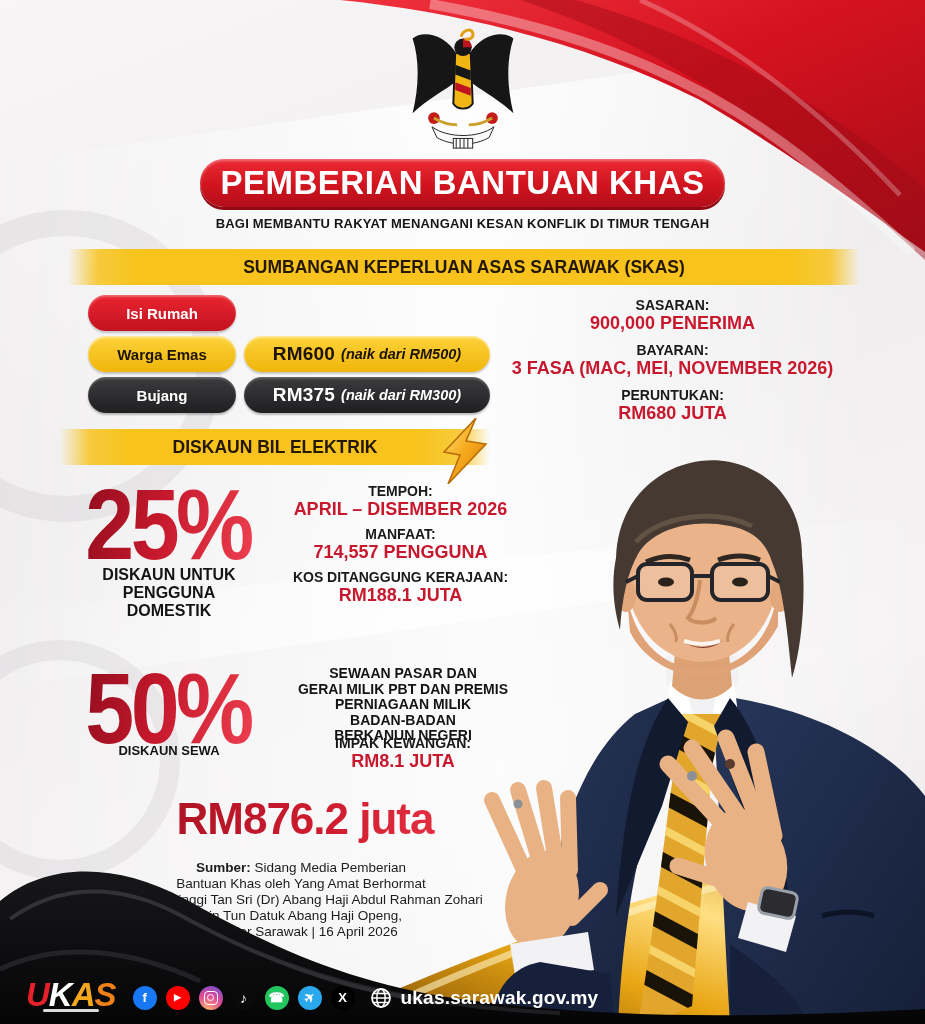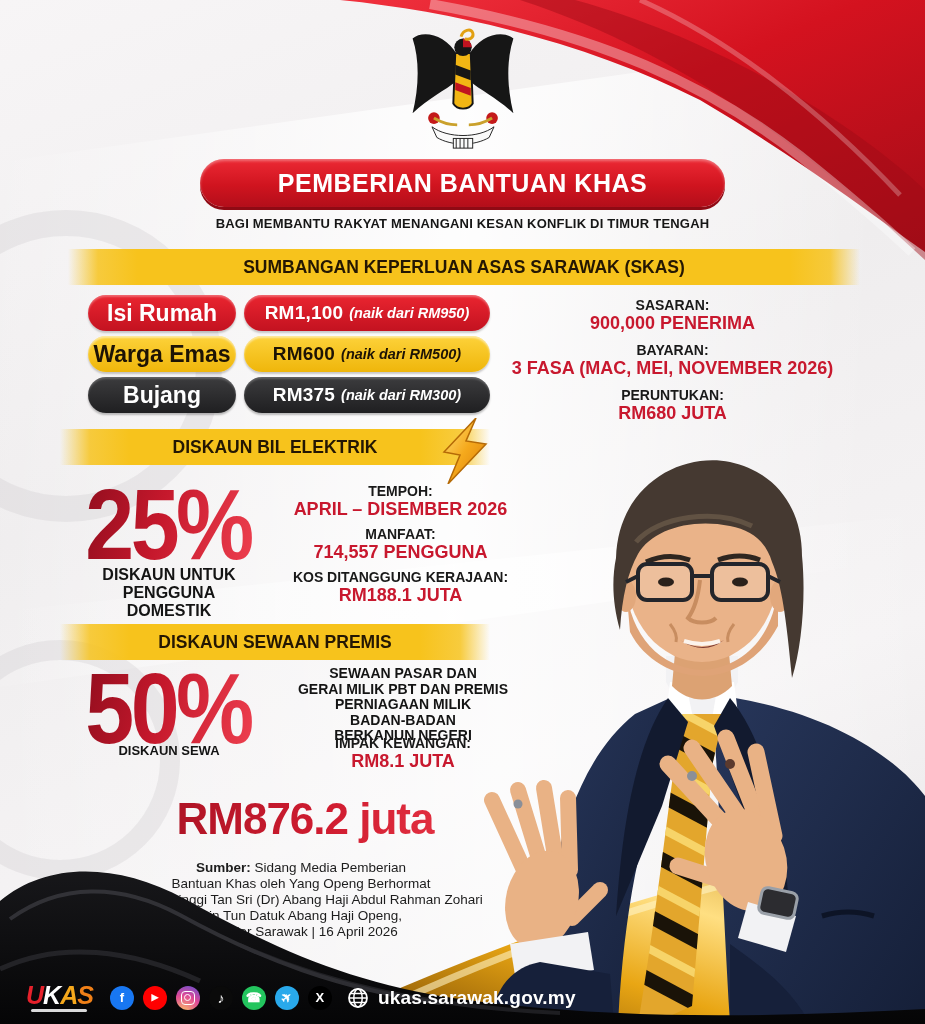--- a/index.html
+++ b/index.html
@@ -23,37 +23,37 @@
 
   
   #ribbon{left:0;top:0;z-index:1;}
   #crest{left:404px;top:26px;z-index:2;}
 
   
   .title-banner{left:200px;top:159px;width:525px;height:48px;border-radius:25px;
     background:linear-gradient(180deg,#ec2934 0%,#d0141f 55%,#b30e1a 100%);
     box-shadow:0 3px 0 #8f0a14, inset 0 2px 3px rgba(255,255,255,.35);
     display:flex;align-items:center;justify-content:center;z-index:5;}
-  .title-banner span{color:#fff;font-weight:700;font-size:25px;letter-spacing:.5px;}
+  .title-banner span{color:#fff;font-weight:700;font-size:33px;letter-spacing:.5px;}
   .subtitle{left:0;top:216px;width:925px;text-align:center;color:#161616;
     font-weight:700;font-size:13px;letter-spacing:.2px;z-index:5;}
 
   
   .band{height:36px;display:flex;align-items:center;justify-content:center;
     color:#241703;font-weight:700;font-size:17.5px;z-index:5;
     background:linear-gradient(90deg,rgba(247,195,28,0) 0,rgba(247,195,28,.85) 30px,#f7c31c 70px,#f7c31c calc(100% - 70px),rgba(247,195,28,.85) calc(100% - 30px),rgba(247,195,28,0) 100%);}
   .skas-band{left:68px;top:249px;width:792px;}
   .electric-band{left:60px;top:429px;width:430px;}
   .rental-band{left:60px;top:624px;width:430px;}
 
   
   .skas-rows{left:88px;top:295px;z-index:5;}
   .skas-row{display:flex;gap:8px;margin-bottom:5px;}
   .pill{height:36px;border-radius:18px;display:flex;align-items:center;justify-content:center;}
-  .pill.lab{width:148px;font-weight:700;font-size:23px;}
+  .pill.lab{width:148px;font-weight:700;font-size:15px;}
   .pill.val{width:246px;font-size:14.5px;}
   .pill.val b{font-size:19px;margin-right:6px;letter-spacing:.2px;}
   .pill.val i{font-weight:600;}
   .pill.red{background:linear-gradient(180deg,#ea2530 0%,#c31220 100%);color:#fff;box-shadow:inset 0 2px 2px rgba(255,255,255,.3),0 2px 2px rgba(0,0,0,.2);}
   .pill.yellow{background:linear-gradient(180deg,#fdd23a 0%,#efb60b 100%);color:#1d1305;box-shadow:inset 0 2px 2px rgba(255,255,255,.5),0 2px 2px rgba(0,0,0,.2);}
   .pill.black{background:linear-gradient(180deg,#3c3c3e 0%,#1f1f21 100%);color:#fff;box-shadow:inset 0 2px 2px rgba(255,255,255,.2),0 2px 2px rgba(0,0,0,.25);}
 
   
   .stat{text-align:center;margin-bottom:9px;}
   .stat .lbl{color:#191919;font-weight:700;font-size:14px;line-height:17px;}
@@ -94,21 +94,21 @@
   .source b{font-weight:700;}
 
   
   #gold{left:360px;bottom:0;z-index:3;}
   #man{left:430px;top:446px;z-index:4;}
   #wave{left:0;bottom:0;z-index:6;}
 
   
   .footer{left:26px;bottom:12px;display:flex;align-items:center;gap:9px;z-index:8;}
   .ukas-logo{display:flex;flex-direction:column;align-items:center;margin-right:8px;}
-  .ukas-logo .letters{font-weight:700;font-size:25px;font-style:italic;letter-spacing:-1px;line-height:24px;}
+  .ukas-logo .letters{font-weight:700;font-size:33px;font-style:italic;letter-spacing:-1px;line-height:24px;}
   .ukas-logo .letters .u{color:#e6212b;}
   .ukas-logo .letters .k{color:#ffffff;}
   .ukas-logo .letters .a{color:#f5a81c;}
   .ukas-logo .letters .s{color:#f08018;}
   .ukas-logo .rule{width:56px;height:3px;border-radius:2px;background:rgba(255,255,255,.85);margin-top:2px;}
   .sicon{width:24px;height:24px;border-radius:50%;display:flex;align-items:center;justify-content:center;
     color:#fff;font-weight:700;font-size:13px;line-height:1;}
   .fb{background:#1877f2;}
   .yt{background:#ff0000;font-size:9px;}
   .ig{background:radial-gradient(circle at 30% 110%,#fdc468 0%,#df4996 55%,#5b51d8 100%);}
@@ -168,24 +168,20 @@
   <div class="abs title-banner">
     <span>PEMBERIAN BANTUAN KHAS</span>
   </div>
   <div class="abs subtitle">BAGI MEMBANTU RAKYAT MENANGANI KESAN KONFLIK DI TIMUR TENGAH</div>
 
   <div class="abs band skas-band">SUMBANGAN KEPERLUAN ASAS SARAWAK (SKAS)</div>
 
   <div class="abs skas-rows">
     <div class="skas-row">
       <div class="pill lab red">Isi Rumah</div>
-      <div class="pill val red">
-        <b>RM1,100</b>
-        <i>(naik dari RM950)</i>
-      </div>
     </div>
     <div class="skas-row">
       <div class="pill lab yellow">Warga Emas</div>
       <div class="pill val yellow">
         <b>RM600</b>
         <i>(naik dari RM500)</i>
       </div>
     </div>
     <div class="skas-row">
       <div class="pill lab black">Bujang</div>
@@ -235,21 +231,20 @@
     <div class="stat">
       <div class="lbl">MANFAAT:</div>
       <div class="val">714,557 PENGGUNA</div>
     </div>
     <div class="stat">
       <div class="lbl">KOS DITANGGUNG KERAJAAN:</div>
       <div class="val">RM188.1 JUTA</div>
     </div>
   </div>
 
-  <div class="abs band rental-band">DISKAUN SEWAAN PREMIS</div>
   <div class="abs big-pct pct-50">50%</div>
   <div class="abs pct-caption cap-50">DISKAUN SEWA</div>
   <div class="abs rental-desc">
     <div>SEWAAN PASAR DAN</div>
     <div>GERAI MILIK PBT DAN PREMIS</div>
     <div>PERNIAGAAN MILIK</div>
     <div>BADAN-BADAN</div>
     <div>BERKANUN NEGERI</div>
   </div>
   <div class="abs rental-stat">
@@ -258,21 +253,21 @@
       <div class="val">RM8.1 JUTA</div>
     </div>
   </div>
 
   <div class="abs total">
     <div class="total-value">RM876.2 juta</div>
   </div>
 
   <div class="abs source">
     <div><b>Sumber:</b> <span>Sidang Media Pemberian</span></div>
-    <div>Bantuan Khas oleh Yang Openg Berhormat</div>
+    <div>Bantuan Khas oleh Yang Amat Berhormat</div>
     <div>Datuk Patinggi Tan Sri (Dr) Abang Haji Abdul Rahman Zohari</div>
     <div>Bin Tun Datuk Abang Haji Openg,</div>
     <div>Premier Sarawak | 16 April 2026</div>
   </div>
 
   <svg id="gold" class="abs" width="565" height="215" viewBox="0 0 565 215">
     <defs>
       <linearGradient id="goldg" x1="0" y1="1" x2="1" y2="0">
         <stop offset="0" stop-color="#7c4c04"></stop>
           <stop offset=".35" stop-color="#e9a614"></stop>

